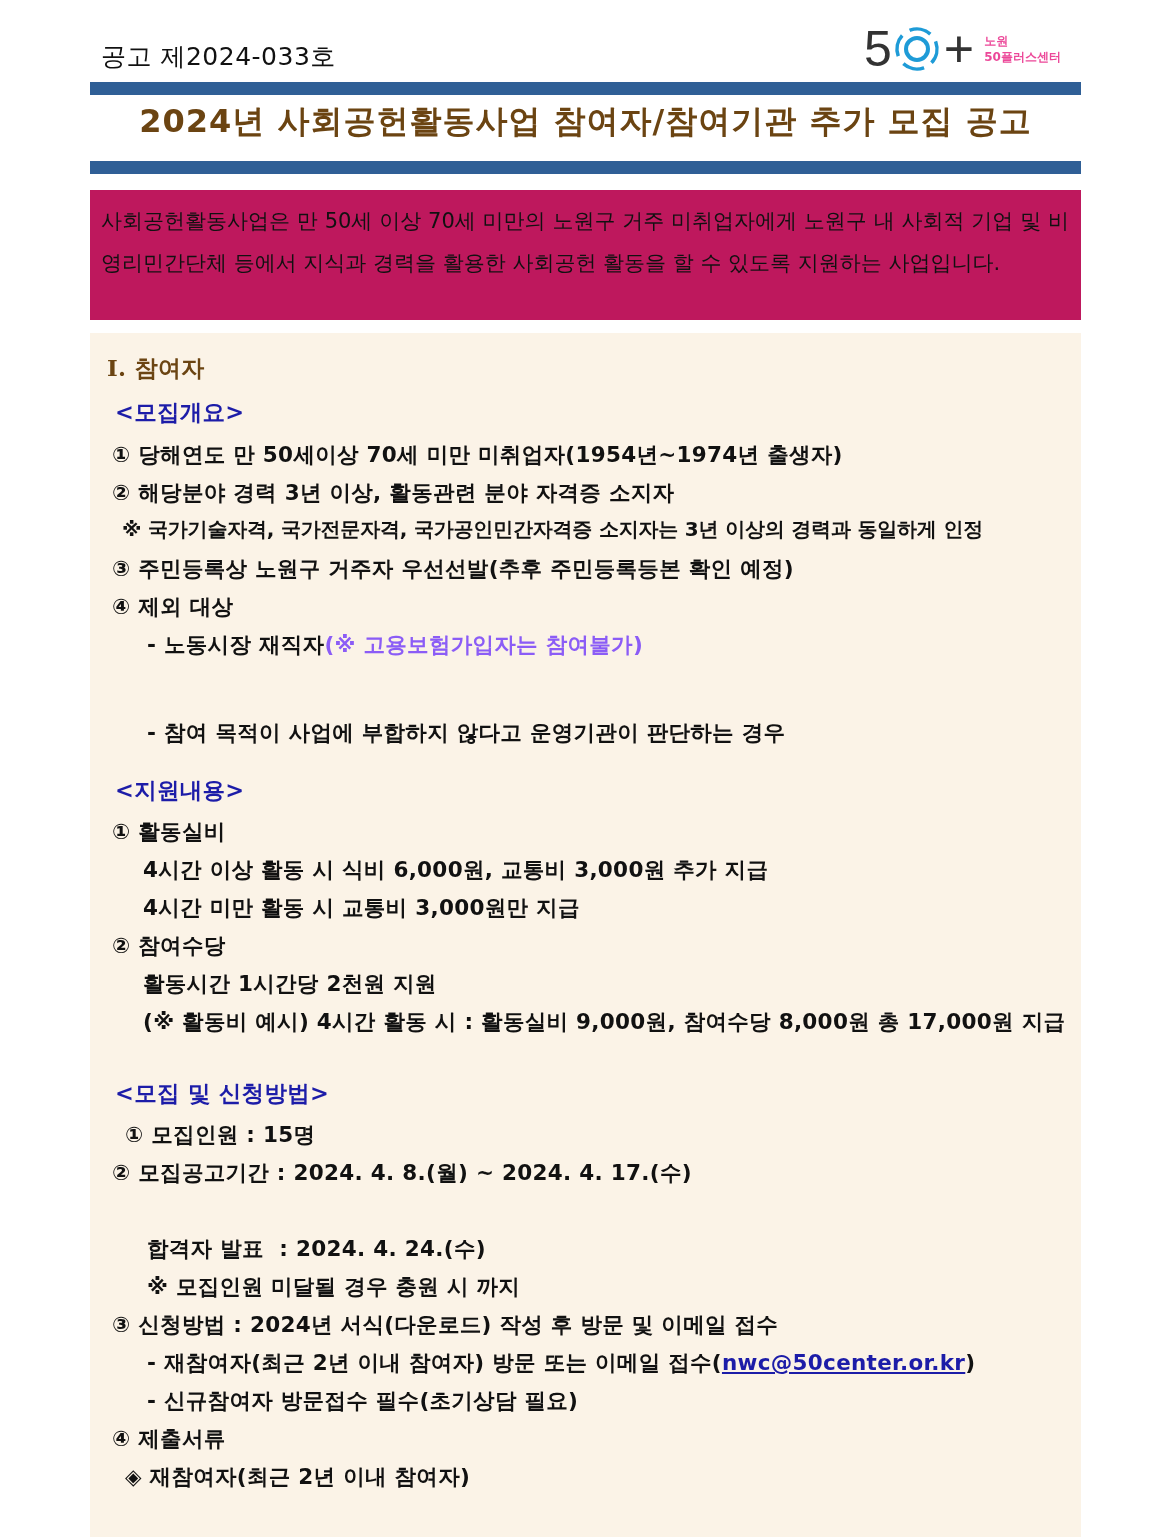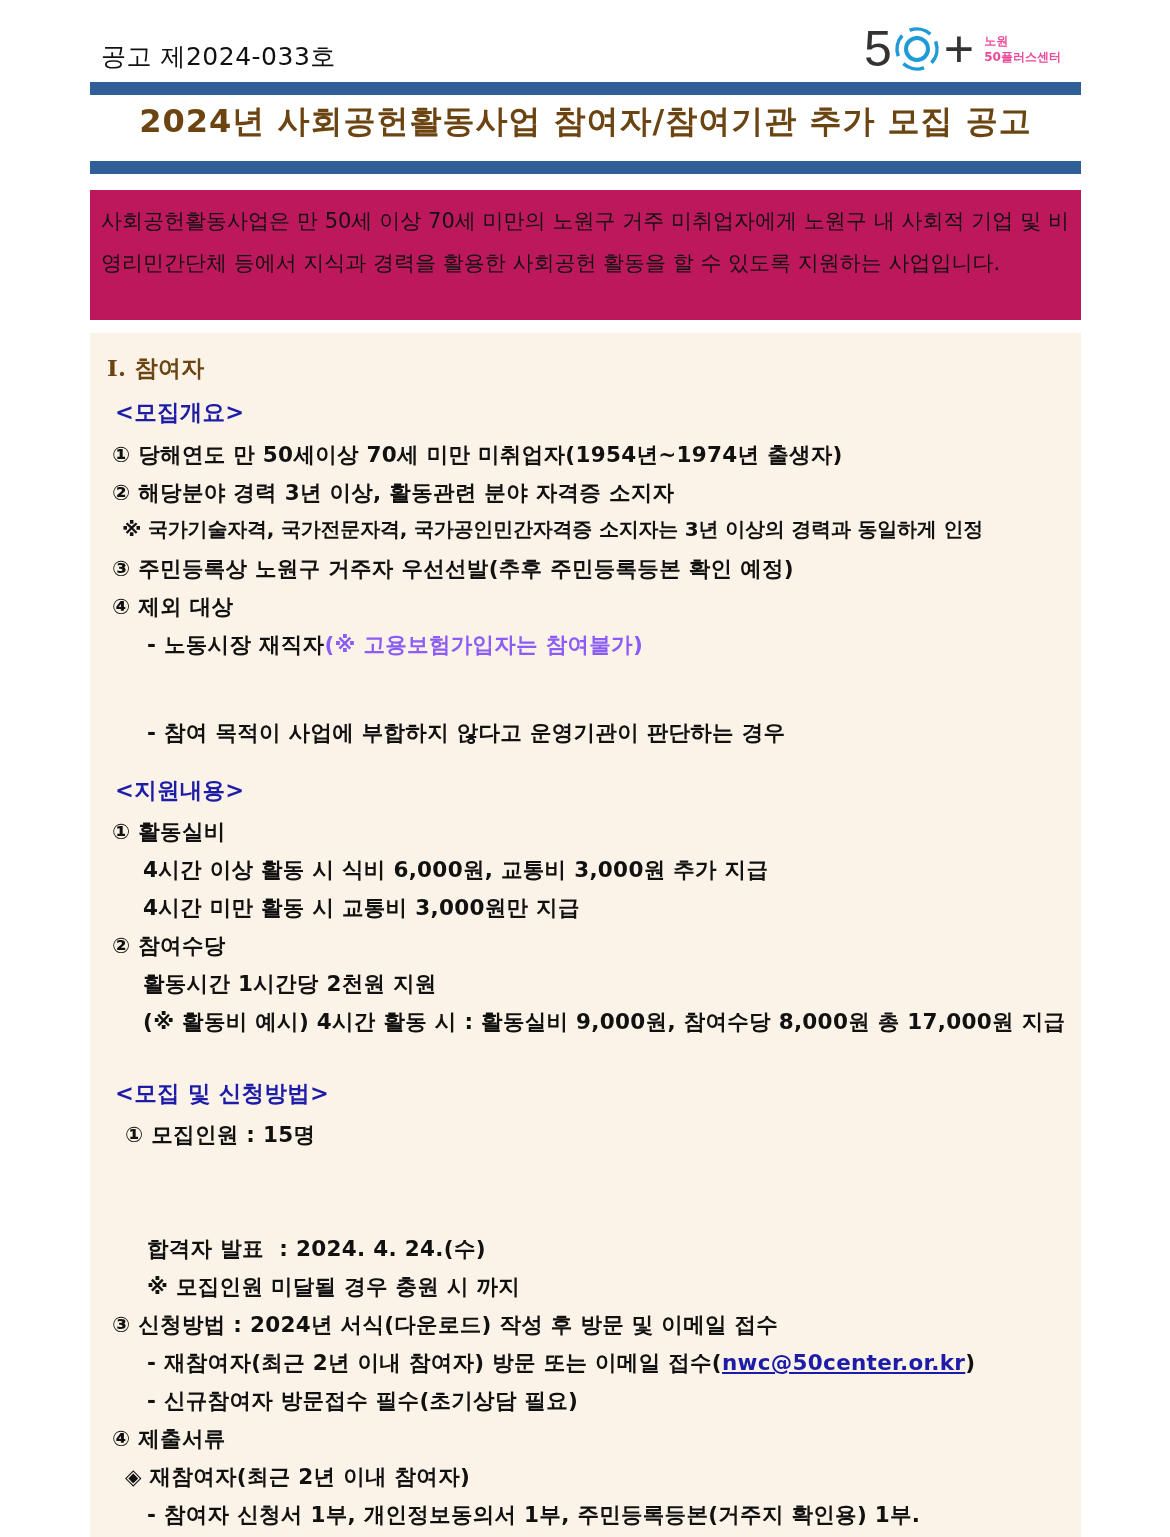--- a/index.html
+++ b/index.html
@@ -71,23 +71,23 @@
   <div class="line sub-title" style="left:25px; top:442px;">&lt;지원내용&gt;</div>
   <div class="line" style="left:22px; top:484px;">① 활동실비</div>
   <div class="line" style="left:53px; top:522px;">4시간 이상 활동 시 식비 6,000원, 교통비 3,000원 추가 지급</div>
   <div class="line" style="left:53px; top:560px;">4시간 미만 활동 시 교통비 3,000원만 지급</div>
   <div class="line" style="left:22px; top:598px;">② 참여수당</div>
   <div class="line" style="left:53px; top:636px;">활동시간 1시간당 2천원 지원</div>
   <div class="line" style="left:53px; top:674px;">(※ 활동비 예시) 4시간 활동 시 : 활동실비 9,000원, 참여수당 8,000원 총 17,000원 지급</div>
 
   <div class="line sub-title" style="left:25px; top:745px;">&lt;모집 및 신청방법&gt;</div>
   <div class="line" style="left:35px; top:787px;">① 모집인원 : 15명</div>
+  <div class="line" style="left:22px; top:825px;">② 모집공고기간 : 2024. 4. 8.(월) ~ 2024. 4. 17.(수)</div>
   <div class="line" style="left:57px; top:901px; white-space:pre;">합격자 발표  : 2024. 4. 24.(수)</div>
   <div class="line" style="left:57px; top:939px;">※ 모집인원 미달될 경우 충원 시 까지</div>
   <div class="line" style="left:22px; top:977px;">③ 신청방법 : 2024년 서식(다운로드) 작성 후 방문 및 이메일 접수</div>
   <div class="line" style="left:57px; top:1015px;">
     <span>- 재참여자(최근 2년 이내 참여자) 방문 또는 이메일 접수(</span><a class="email">nwc@50center.or.kr</a><span>)</span>
   </div>
   <div class="line" style="left:57px; top:1053px;">- 신규참여자 방문접수 필수(초기상담 필요)</div>
   <div class="line" style="left:22px; top:1091px;">④ 제출서류</div>
   <div class="line" style="left:35px; top:1129px;">◈ 재참여자(최근 2년 이내 참여자)</div>
-  <div class="line" style="left:57px; top:1167px;">- 참여자 신청서 1부, 개인정보동의서 1부, 주민등록등본(거주지 확인용) 1부.</div>
 </div>
 
 </body></html>

